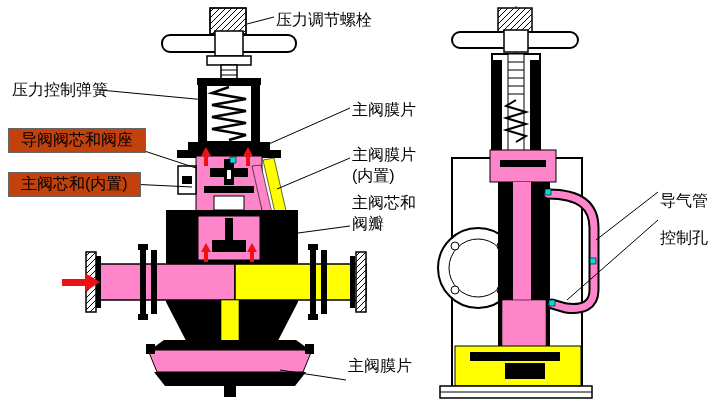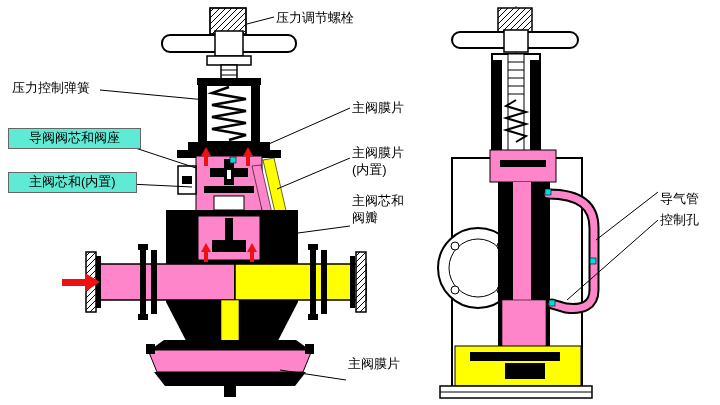--- a/index.html
+++ b/index.html
@@ -6,24 +6,24 @@
     --pink:#ff85cb; --yellow:#ffff00; --red:#ee1111;
     --cyan:#00dcdc; --black:#000000; --white:#ffffff;
   }
   html,body{margin:0;padding:0;}
   body{
     width:720px;height:405px;position:relative;background:#fff;
     font-family:"Liberation Sans",sans-serif;overflow:hidden;
   }
   svg{position:absolute;left:0;top:0;}
   .lbl{
-    position:absolute;font-size:13px;color:#000;
+    position:absolute;font-size:16px;color:#000;
     white-space:nowrap;line-height:1.3;z-index:2;
   }
-  .lbl.boxed{border:1px solid #666;padding:1px 20px;background:#5eead4;}
+  .lbl.boxed{border:1px solid #666;padding:1px 12px;background:#c2410c;}
   .f-pink{fill:var(--pink);}  .f-yellow{fill:var(--yellow);}
   .f-red{fill:var(--red);}    .f-black{fill:#000;}  .f-white{fill:#fff;}
   .f-cyan{fill:var(--cyan);stroke:#000;stroke-width:.6;}
   .s2{stroke:#000;stroke-width:2;}   .s15{stroke:#000;stroke-width:1.5;}
   .s1{stroke:#000;stroke-width:1;}   .s05{stroke:#000;stroke-width:.6;}
   .sk1{stroke:#000;stroke-width:1;}
   .spring{fill:none;stroke:#000;stroke-width:2.5;}
   .spring2{fill:none;stroke:#000;stroke-width:2;}
   .dash{stroke:#000;stroke-width:.8;stroke-dasharray:6 3;}
   .leaders line{stroke:#000;stroke-width:1;}
@@ -197,13 +197,13 @@
 <div class="lbl" style="left:352px;top:145px">
   <div>主阀膜片</div>
   <div>(内置)</div>
 </div>
 <div class="lbl" style="left:352px;top:193px">
   <div>主阀芯和</div>
   <div>阀瓣</div>
 </div>
 <div class="lbl" style="left:348px;top:356px">主阀膜片</div>
 <div class="lbl" style="left:660px;top:191px">导气管</div>
-<div class="lbl" style="left:660px;top:212px">控制孔</div>
+<div class="lbl" style="left:660px;top:228px">控制孔</div>
 
 </body></html>

